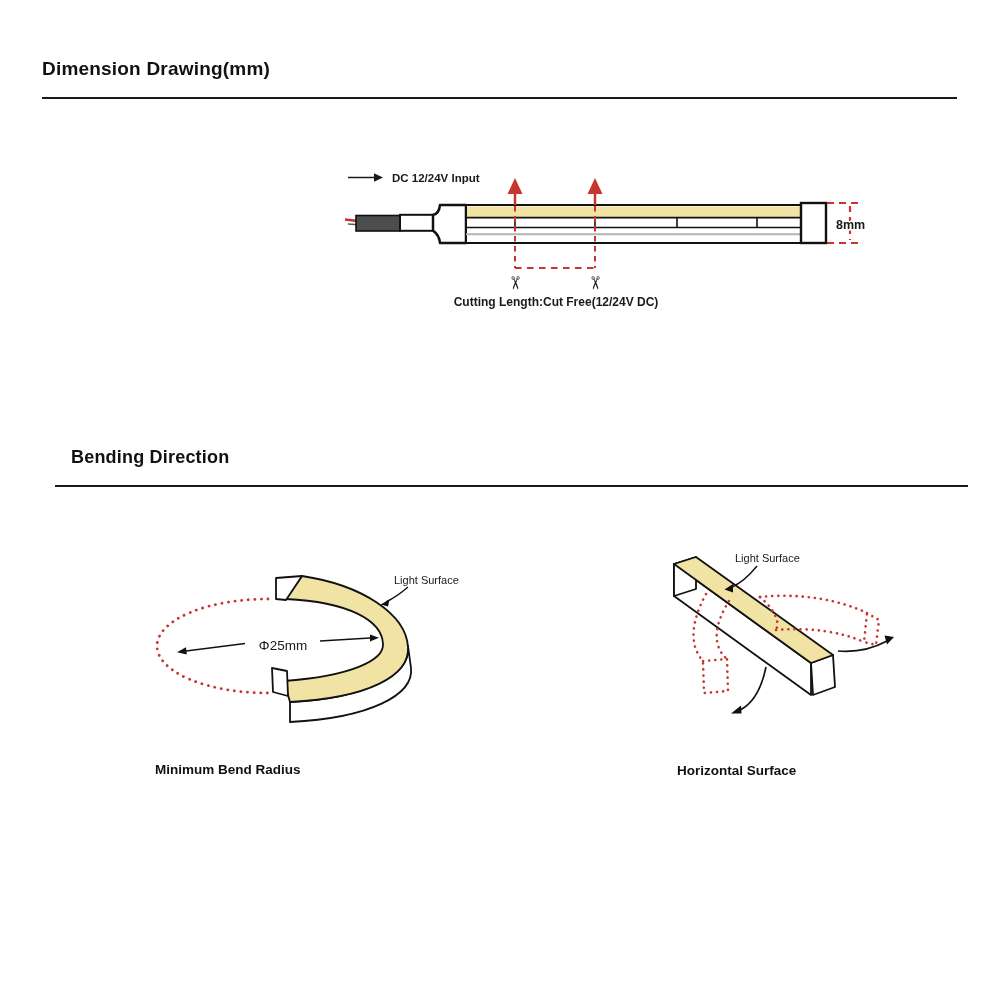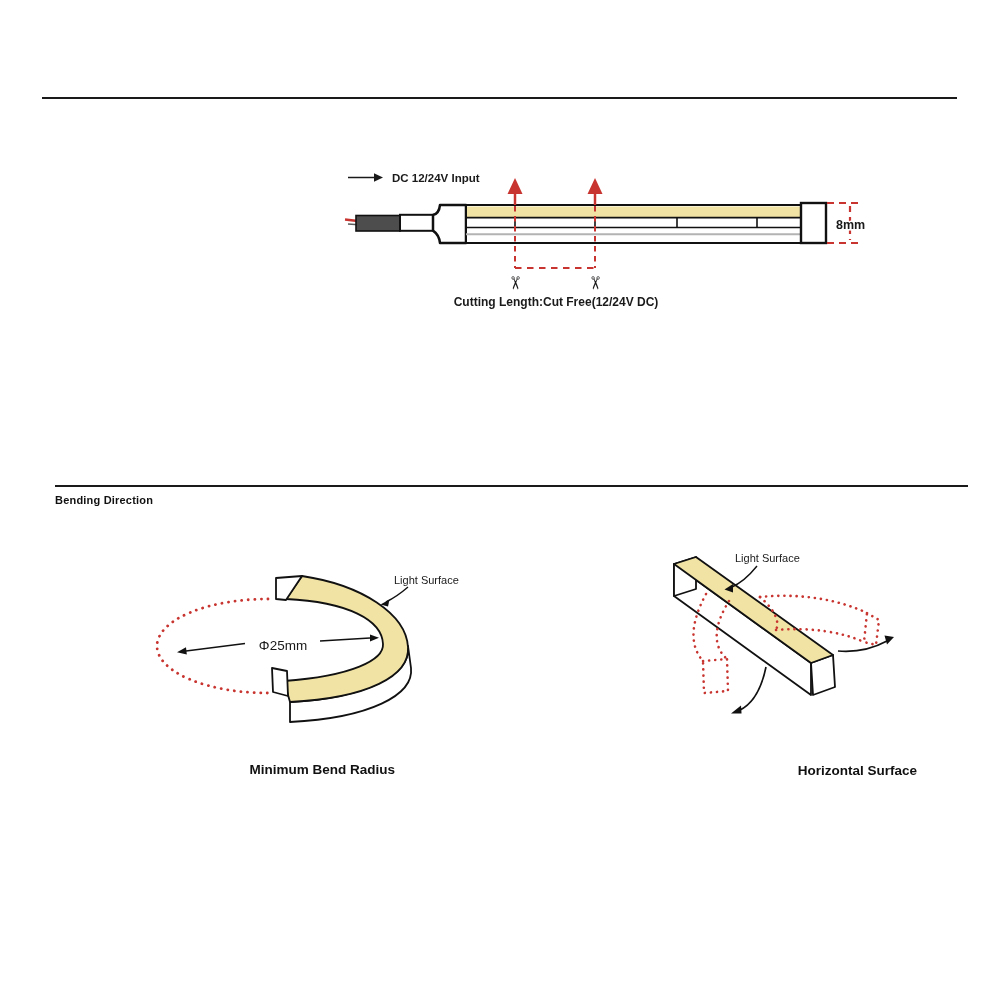--- a/index.html
+++ b/index.html
@@ -1,37 +1,38 @@
 <!DOCTYPE html>
 <html><head>
 <meta charset="utf-8">
 <style>
   html,body{margin:0;padding:0;background:#fff;}
   .page{position:relative;width:1000px;height:1000px;background:#ffffff;overflow:hidden;
         font-family:"Liberation Sans",sans-serif;color:#1a1a1a;}
   .section-title{position:absolute;font-weight:bold;color:#111;}
   .title-1{left:42px;top:58px;font-size:19px;letter-spacing:0.2px;}
-  .title-2{left:55px;top:447px;font-size:11px;letter-spacing:0.2px;margin-top:47px;}
+  .title-2{left:71px;top:447px;font-size:18px;letter-spacing:0.2px;}
   .rule{position:absolute;height:2.4px;background:#1a1a1a;}
   .rule-1{left:42px;top:97px;width:915px;}
   .rule-2{left:55px;top:485px;width:913px;}
   .diagram-caption{position:absolute;font-weight:bold;font-size:13.5px;color:#111;
-                   width:240px;text-align:right;}
+                   width:240px;text-align:left;}
   .caption-left{left:155px;top:762px;}
   .caption-right{left:677px;top:763px;}
   svg{position:absolute;display:block;}
   .svg-dim{left:340px;top:160px;}
   .svg-bend{left:140px;top:530px;}
   svg text{font-family:"Liberation Sans",sans-serif;fill:#1a1a1a;}
 </style>
 </head>
 <body>
 
 <div class="page">
 
+  <div class="section-title title-1">Dimension Drawing(mm)</div>
   <div class="rule rule-1"></div>
 
   <svg class="svg-dim" width="630" height="160" viewBox="340 160 630 160">
 
     <g>
       <line x1="348" y1="177.5" x2="374" y2="177.5" stroke="#1a1a1a" stroke-width="1.5"></line>
       <polygon points="374,173.2 383,177.5 374,181.8" fill="#1a1a1a"></polygon>
       <text x="392" y="181.5" font-size="11.5" font-weight="bold">DC 12/24V Input</text>
     </g>
 

